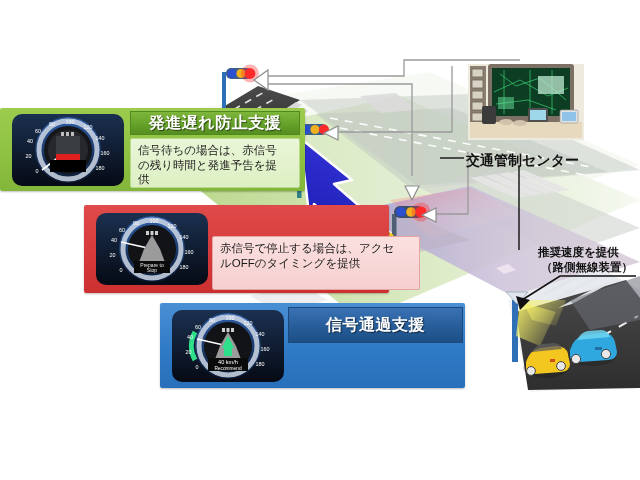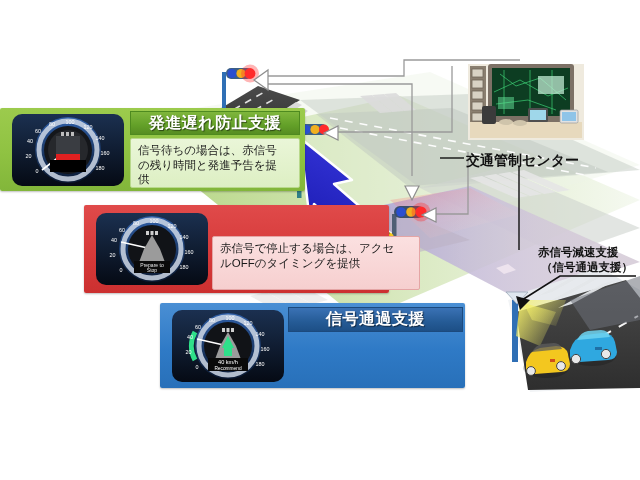--- a/index.html
+++ b/index.html
@@ -48,21 +48,21 @@
     background:linear-gradient(180deg,#c93030 0%,#a81f1f 60%,#931818 100%);
     border:1px solid #8d1616;}
   #body-red{left:128px;top:31px;width:208px;height:54px;font-size:11.5px;
     background:linear-gradient(180deg,#fbe0e0 0%,#f6cfcf 100%);
     border:1px solid #e4a5a5;}
 
   
   #panel-blue{left:160px;top:303px;width:305px;height:85px;
     background:linear-gradient(180deg,#4a8fd4 0%,#2f7ac6 55%,#2870b9 100%);
     box-shadow:0 1px 2px rgba(0,0,0,.25);}
-  #badge-blue{left:128px;top:4px;width:175px;height:25px;font-size:16px;
+  #badge-blue{left:128px;top:4px;width:175px;height:36px;font-size:16px;
     background:linear-gradient(180deg,#3a72b5 0%,#255b96 60%,#1d4f86 100%);
     border:1px solid #1c4a7e;}
   #body-blue{left:128px;top:32px;width:175px;height:48px;font-size:11.5px;
     background:linear-gradient(180deg,#e4eefb 0%,#cfe0f5 100%);
     border:1px solid #9dbde2;}
   .gsvg{display:block;}
 
   
   .callout{position:absolute;color:#111;white-space:nowrap;font-weight:bold;}
   #label-center{left:466px;top:152px;font-size:14px;}
@@ -424,16 +424,16 @@
         </g>
         <rect x="36" y="48" width="40" height="13" fill="#0a0a0a"></rect>
         <text x="56" y="54" fill="#ffffff" font-size="5.6" text-anchor="middle" font-family="Liberation Sans, sans-serif">40 km/h</text>
         <text x="56" y="59.6" fill="#ffffff" font-size="4.8" text-anchor="middle" font-family="Liberation Sans, sans-serif">Recommend</text>
       </svg>
     </div>
     <div class="badge" id="badge-blue">信号通過支援</div>
   </div>
 
   <div class="callout" id="label-center">交通管制センター</div>
-  <div class="callout" id="label-beacon-1">赤信号減速支援</div>
-  <div class="callout" id="label-beacon-2">（信号通過支援）</div>
+  <div class="callout" id="label-beacon-1">推奨速度を提供</div>
+  <div class="callout" id="label-beacon-2">（路側無線装置）</div>
 
 </div>
 
 </body></html>

